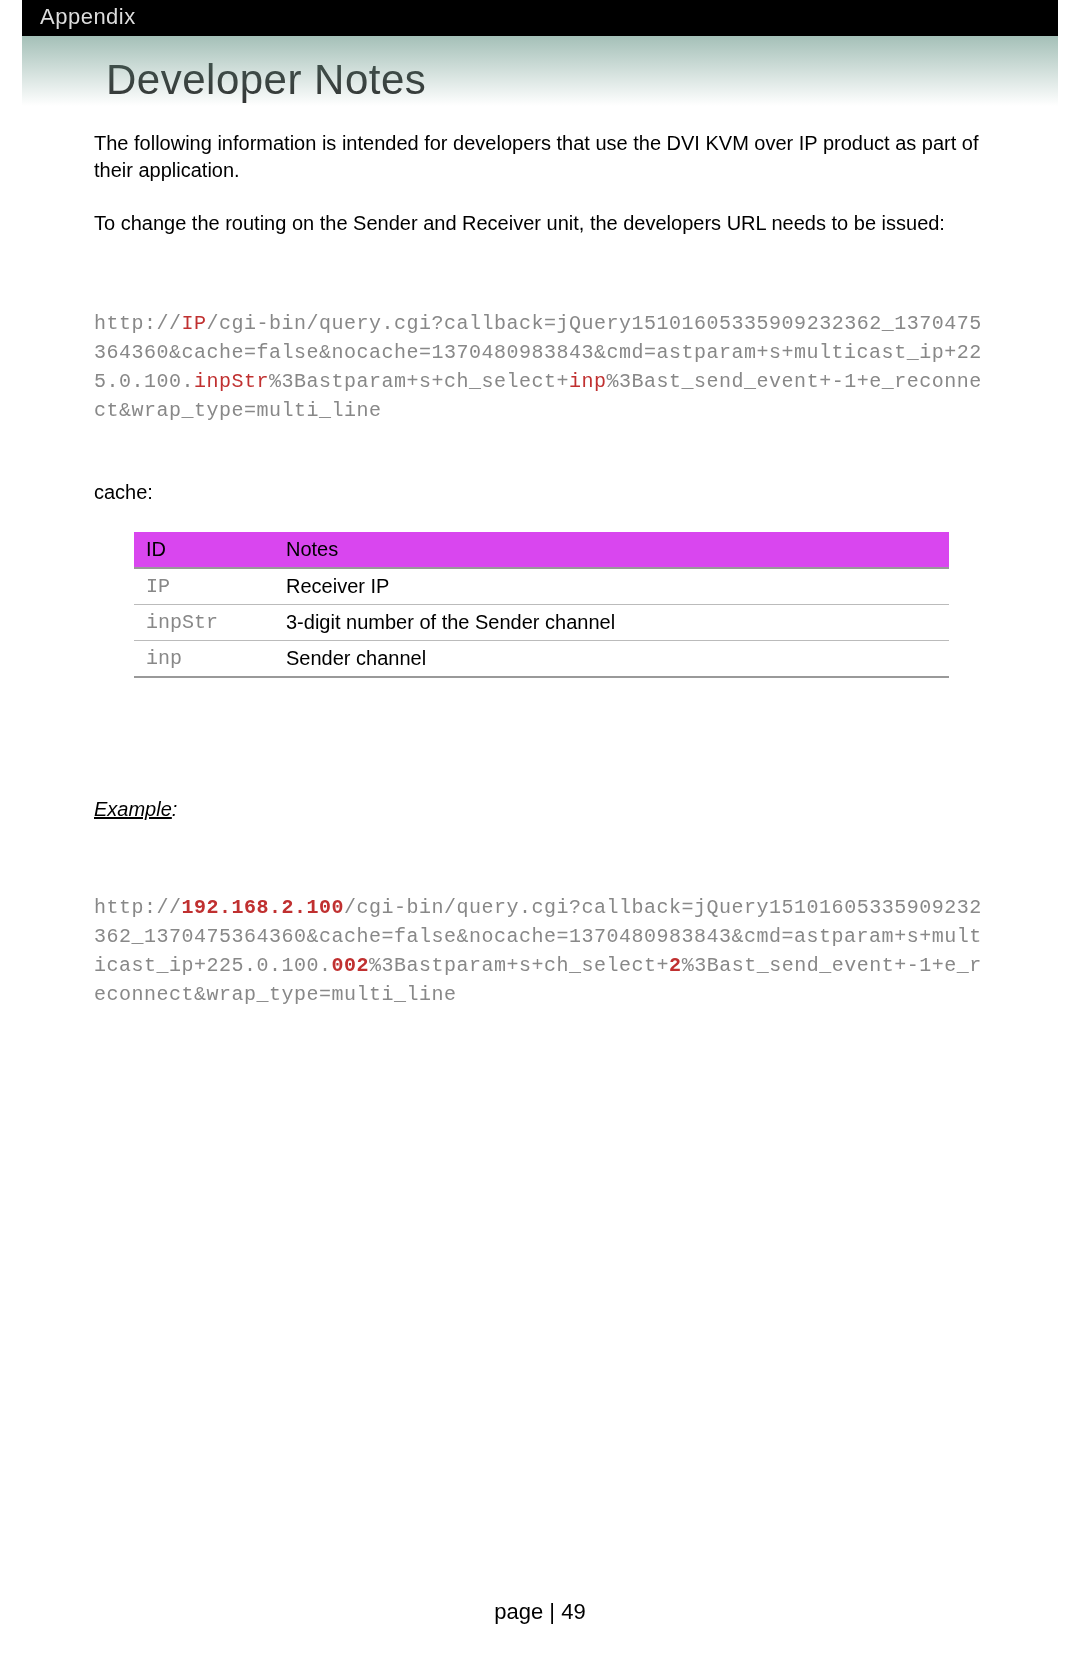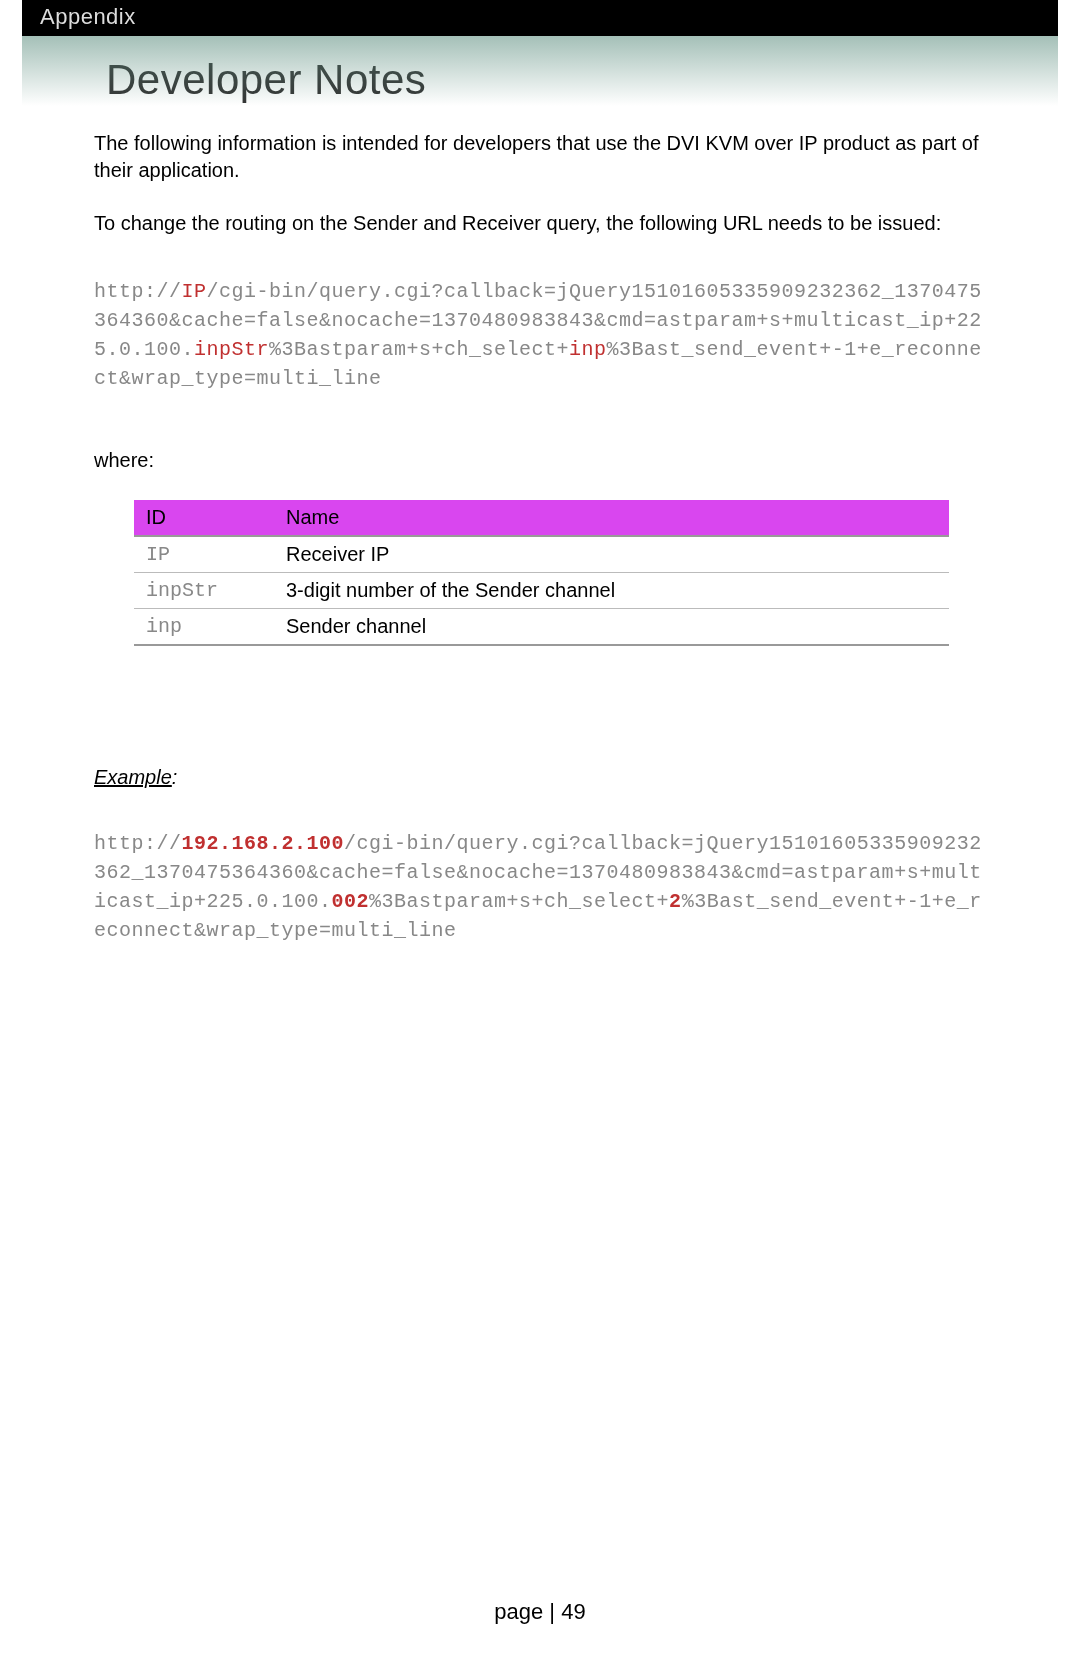--- a/index.html
+++ b/index.html
@@ -44,21 +44,21 @@
   .para {
     font-size: 20px;
     line-height: 1.35;
     margin-top: 26px;
     color: #000;
   }
   .codeblock {
     font-family: "Courier New", monospace;
     font-size: 20px;
     color: #888;
-    margin-top: 40px;
+    margin-top: 72px;
     line-height: 1.45;
     word-break: break-all;
     letter-spacing: 0.5px;
   }
   .red { color: #c03030; }
   .redbold { color: #c03030; font-weight: bold; }
   .where { font-size: 20px; margin-top: 56px; }
   table.vars {
     border-collapse: collapse;
     margin: 28px 0 0 40px;
@@ -111,31 +111,31 @@
 </head>
 <body>
 
 <div class="topbar">Appendix</div>
 <div class="gradient"></div>
 
 <div class="content">
   <h1 class="title">Developer Notes</h1>
 
   <p class="para">The following information is intended for developers that use the DVI KVM over IP product as part of their application.</p>
-  <p class="para">To change the routing on the Sender and Receiver query, the following URL needs to be issued:</p>
+  <p class="para">To change the routing on the Sender and Receiver unit, the developers URL needs to be issued:</p>
 
   <div class="codeblock"><span>http://</span><span class="red">IP</span><span>/cgi-bin/query.cgi?callback=jQuery15101605335909232362_1370475364360&amp;cache=false&amp;nocache=1370480983843&amp;cmd=astparam+s+multicast_ip+225.0.100.</span><span class="red">inpStr</span><span>%3Bastparam+s+ch_select+</span><span class="red">inp</span><span>%3Bast_send_event+-1+e_reconnect&amp;wrap_type=multi_line</span></div>
 
-  <p class="where">where:</p>
+  <p class="where">cache:</p>
 
   <table class="vars">
     <tbody>
         <tr>
       <th>ID</th>
-      <th>Name</th>
+      <th>Notes</th>
     </tr>
     <tr>
       <td class="idcell">IP</td>
       <td>Receiver IP</td>
     </tr>
     <tr>
       <td class="idcell">inpStr</td>
       <td>3-digit number of the Sender channel</td>
     </tr>
     <tr>

